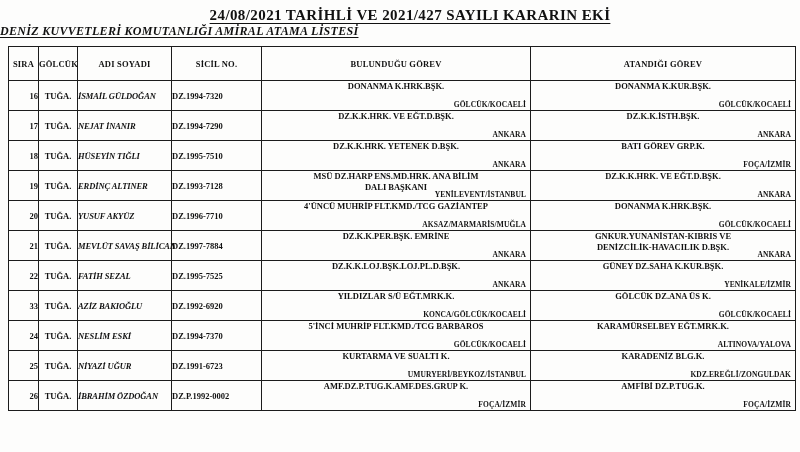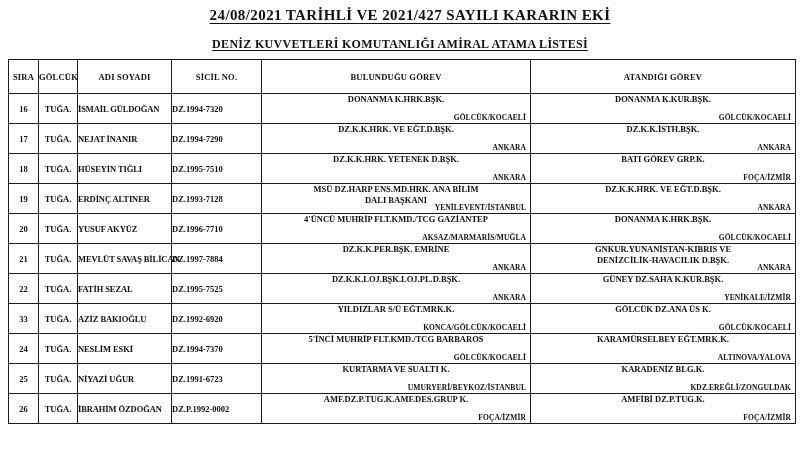--- a/index.html
+++ b/index.html
@@ -15,27 +15,26 @@
     margin-top:7px;
     text-align:center;
     font-size:15px;
     font-weight:bold;
     letter-spacing:.4px;
     text-decoration:underline;
     text-underline-offset:3px;
     padding-left:20px;
   }
   .doc-subtitle{
-    margin-top:13px;
-    text-align:center;
     font-size:12px;
     font-weight:bold;
     letter-spacing:.3px;
     text-decoration:underline;
     text-underline-offset:2px;
+    font-style:italic;
   }
   table.atama{
     margin:7px 0 0 8px;
     width:787px;
     border-collapse:collapse;
     table-layout:fixed;
   }
   table.atama th, table.atama td{
     border:1.5px solid #1c1c1c;
     font-weight:bold;
@@ -46,23 +45,23 @@
     font-size:8.5px;
     text-align:center;
     vertical-align:middle;
     letter-spacing:.2px;
   }
   tbody td{
     height:29px;
     font-size:8.5px;
     vertical-align:middle;
   }
-  td.sira{text-align:center;}
+  td.sira{text-align:right;}
   td.rutbe{text-align:center;}
-  td.ad{padding-left:3px;white-space:nowrap;letter-spacing:-0.1px;}
+  td.ad{padding-left:3px;white-space:nowrap;letter-spacing:-0.1px;font-style:italic;}
   td.sicil{padding-left:4px;}
   td.duty-cell{
     position:relative;
     vertical-align:top;
     padding:3px 4px 10px 4px;
   }
   .duty{
     white-space:pre-line;
     line-height:1.25;
     text-align:center;

